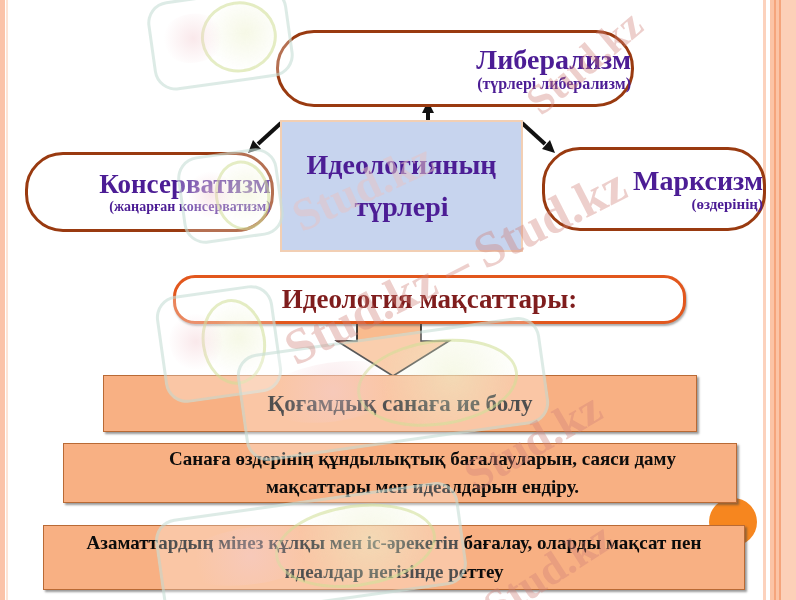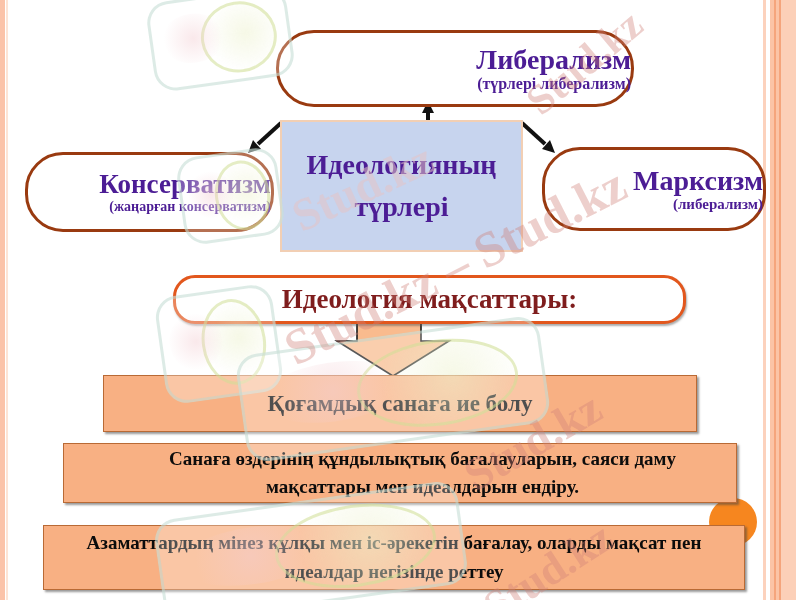--- a/index.html
+++ b/index.html
@@ -118,21 +118,21 @@
     <div class="t2">(түрлері либерализм)</div>
   </div>
 
   <div class="rbox box-left">
     <div class="t1">Консерватизм</div>
     <div class="t2">(жаңарған консерватизм)</div>
   </div>
 
   <div class="rbox box-right">
     <div class="t1">Марксизм</div>
-    <div class="t2">(либерализм)</div>
+    <div class="t2">(өздерінің)</div>
   </div>
 
   <div class="box-center">
     <div>Идеологияның түрлері</div>
   </div>
 
   <div class="box-header">
     <div>Идеология мақсаттары:</div>
   </div>
 

